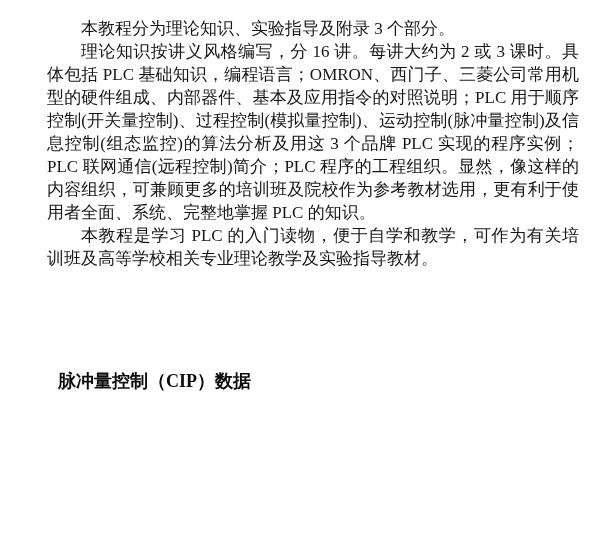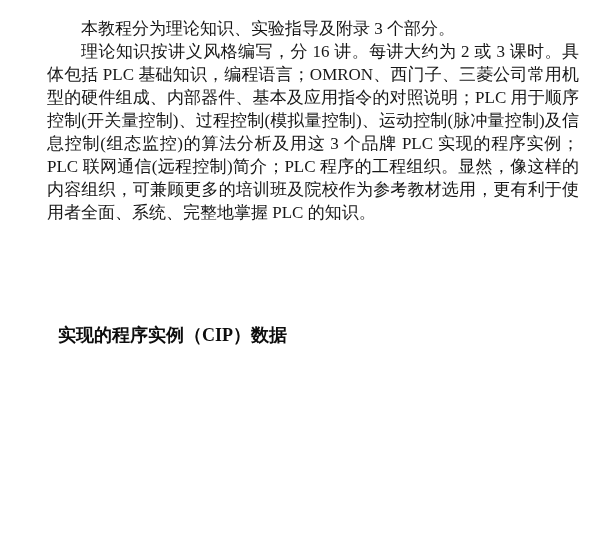--- a/index.html
+++ b/index.html
@@ -35,15 +35,16 @@
     font-family: "Liberation Serif", "DejaVu Serif", serif;
   }
 </style>
 </head>
 <body>
 
 <div class="page">
   <div class="body-text">
     <p>本教程分为理论知识、实验指导及附录 3 个部分。</p>
     <p>理论知识按讲义风格编写，分 16 讲。每讲大约为 2 或 3 课时。具体包括 PLC 基础知识，编程语言；OMRON、西门子、三菱公司常用机型的硬件组成、内部器件、基本及应用指令的对照说明；PLC 用于顺序控制(开关量控制)、过程控制(模拟量控制)、运动控制(脉冲量控制)及信息控制(组态监控)的算法分析及用这 3 个品牌 PLC 实现的程序实例；PLC 联网通信(远程控制)简介；PLC 程序的工程组织。显然，像这样的内容组织，可兼顾更多的培训班及院校作为参考教材选用，更有利于使用者全面、系统、完整地掌握 PLC 的知识。</p>
+    <p>本教程是学习 PLC 的入门读物，便于自学和教学，可作为有关培训班及高等学校相关专业理论教学及实验指导教材。</p>
   </div>
-  <h2 class="section-heading">实现的程序实例（CIP）数据</h2>
+  <h2 class="section-heading">脉冲量控制（CIP）数据</h2>
 </div>
 
 </body></html>

